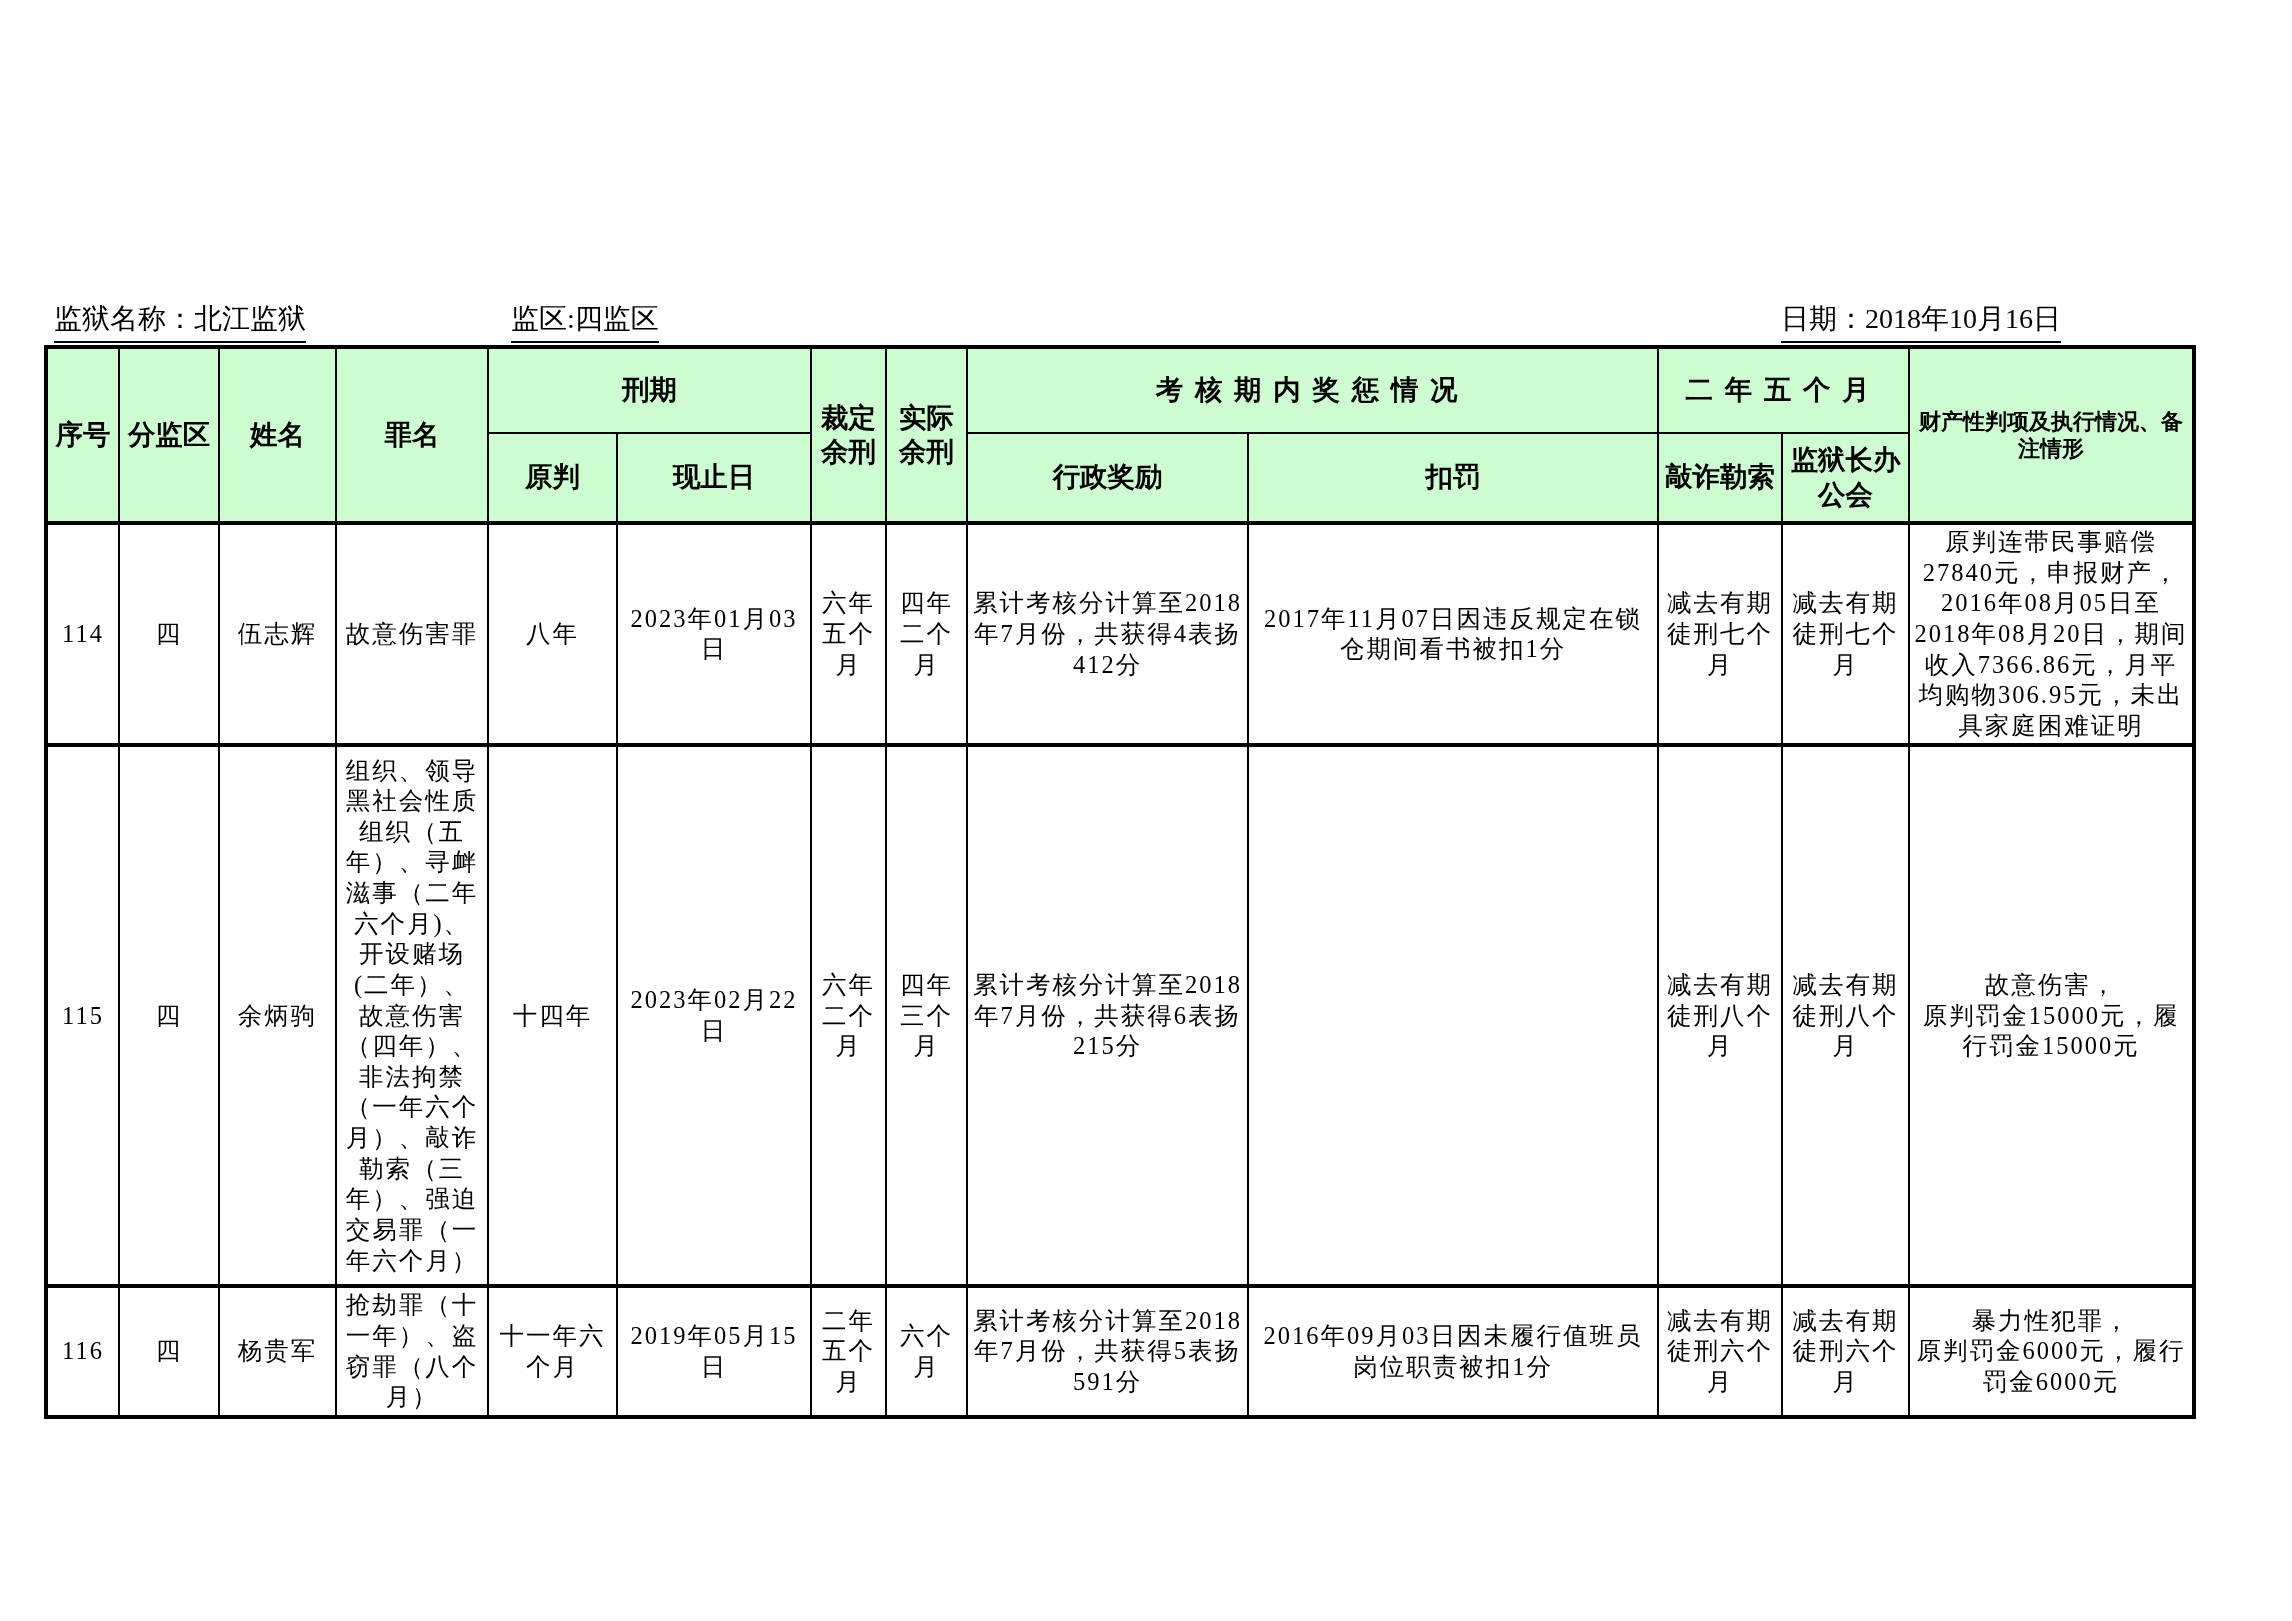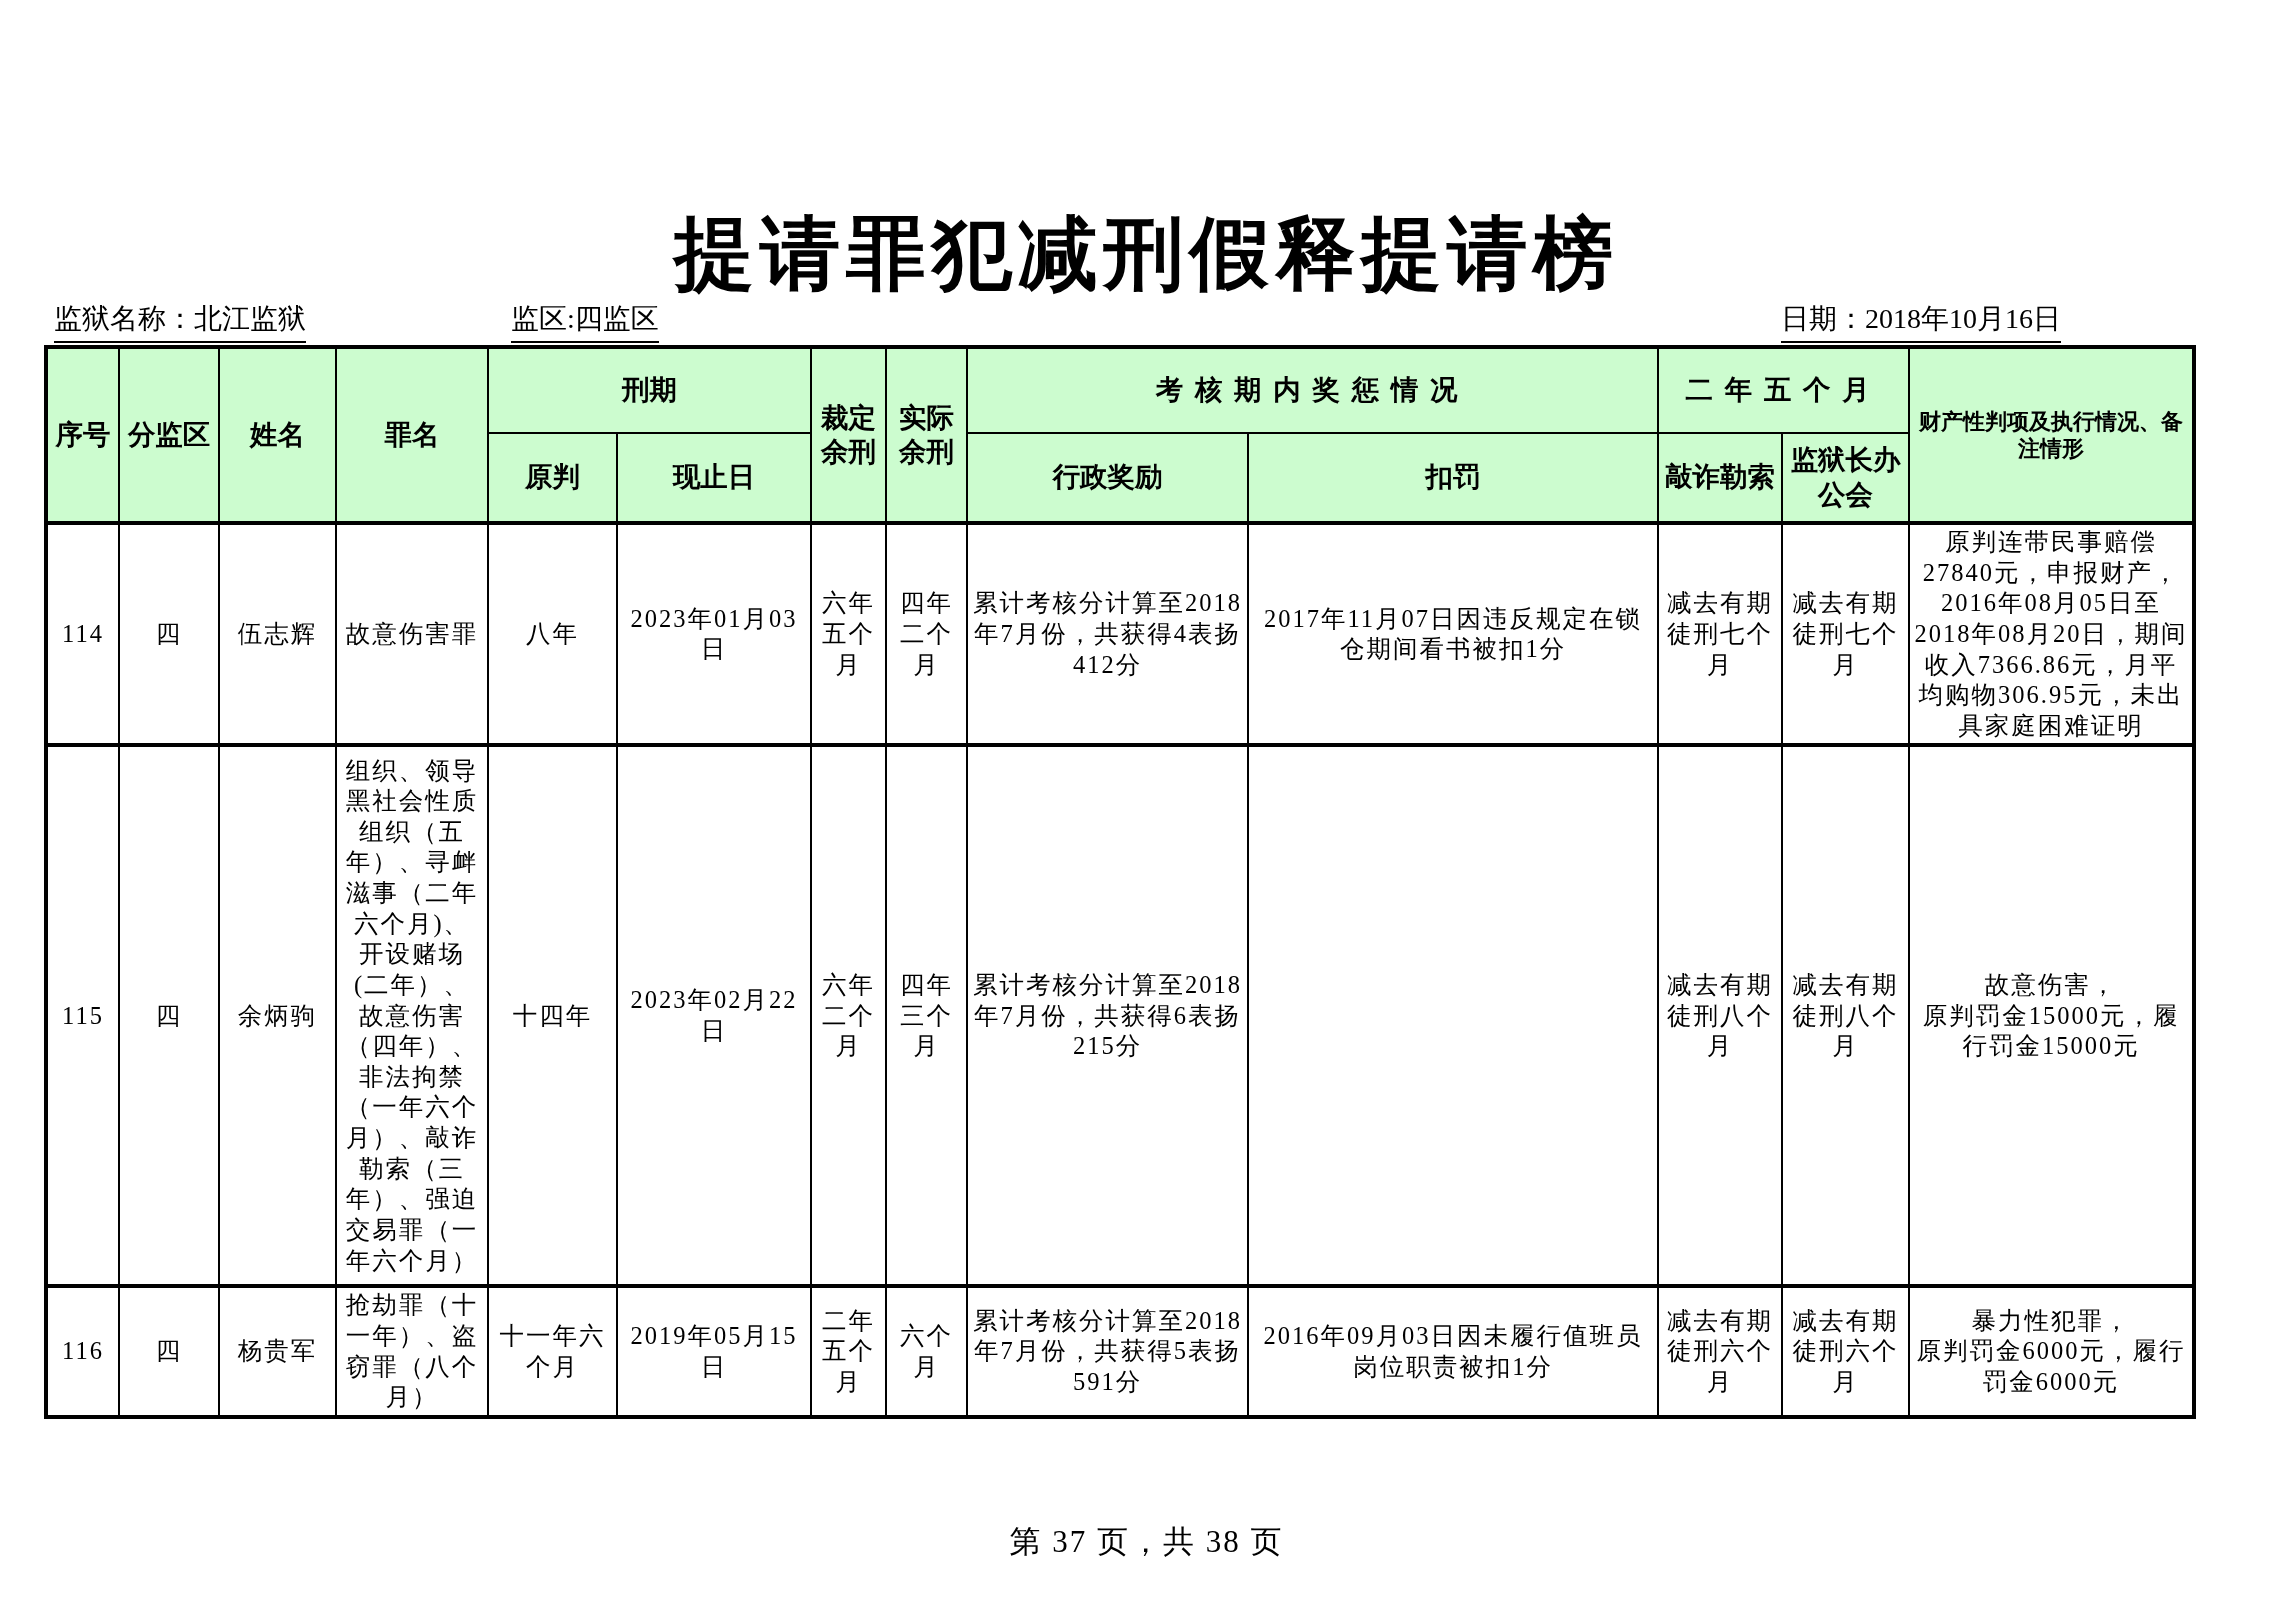--- a/index.html
+++ b/index.html
@@ -79,21 +79,20 @@
     text-align:center;
     font-size:31px;
     letter-spacing:2px;
   }
 </style>
 </head>
 <body>
 
 <div class="page">
 
-  <div class="title">提请罪犯减刑假释提请榜</div>
 
   <div>
     <span class="meta-item meta-prison">监狱名称：北江监狱</span>
     <span class="meta-item meta-district">监区:四监区</span>
     <span class="meta-item meta-date">日期：2018年10月16日</span>
   </div>
 
   <table class="roster">
     <colgroup>
       <col style="width:73px">
@@ -176,16 +175,15 @@
         <td>累计考核分计算至2018年7月份，共获得5表扬591分</td>
         <td>2016年09月03日因未履行值班员岗位职责被扣1分</td>
         <td>减去有期徒刑六个月</td>
         <td>减去有期徒刑六个月</td>
         <td>暴力性犯罪，
 原判罚金6000元，履行罚金6000元</td>
       </tr>
     </tbody>
   </table>
 
-  <div class="footer">第 37 页，共 38 页</div>
 
 </div>
 
 
 </body></html>

